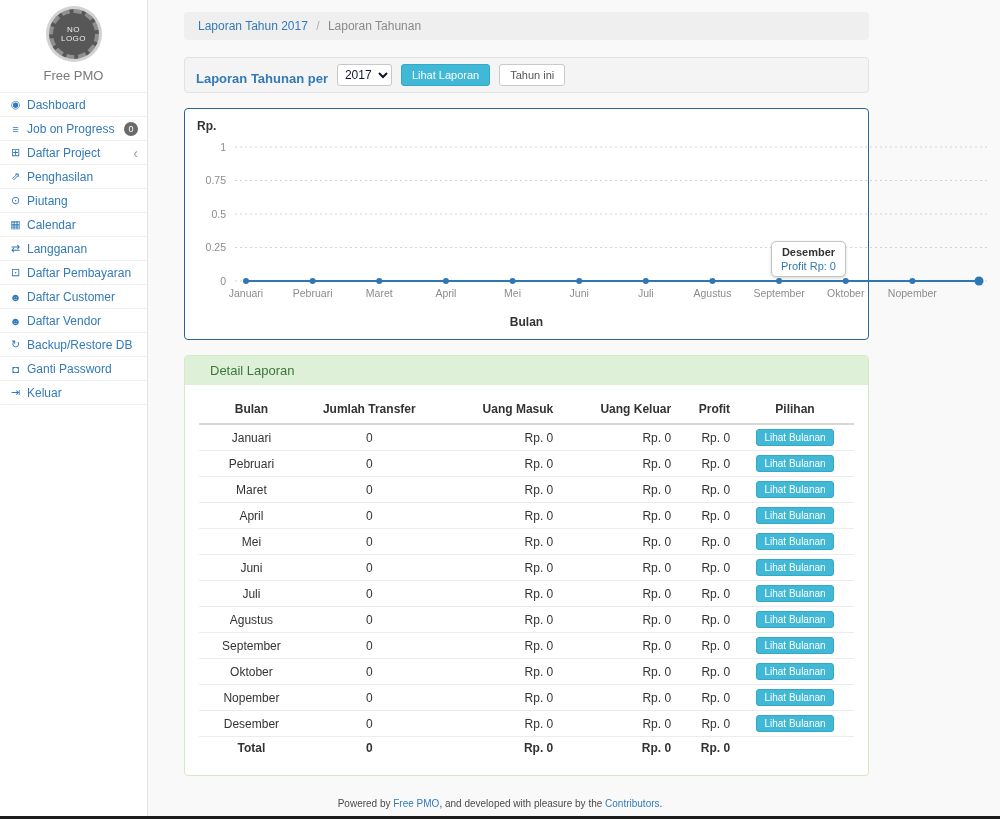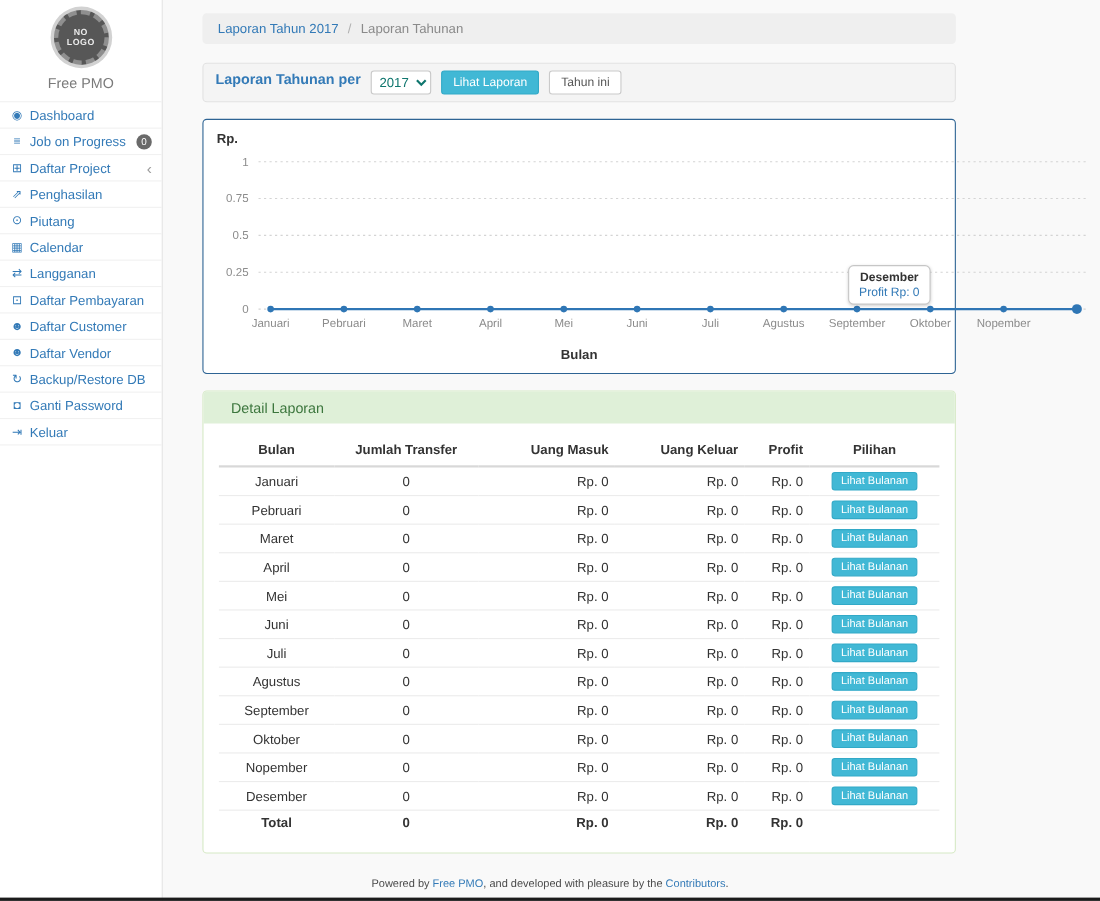--- a/index.html
+++ b/index.html
@@ -3,38 +3,38 @@
 <meta charset="utf-8">
 <style>
   * { box-sizing: border-box; margin: 0; padding: 0; }
   html, body { width: 1000px; height: 819px; }
   body { font-family: "Liberation Sans", sans-serif; background: #f9f9f9; position: relative; overflow: hidden; color: #333; }
 
   
   .sidebar { position: absolute; left: 0; top: 0; bottom: 0; width: 148px; background: #fff; border-right: 1px solid #e4e4e4; }
   .logo-wrap { text-align: center; padding-top: 9px; }
   .logo-circle { width: 50px; height: 50px; margin: 0 auto; border-radius: 50%; background: #575757; border: 4px dashed #8f8f8f; box-shadow: 0 0 0 3px #d2d2d2; display: flex; flex-direction: column; align-items: center; justify-content: center; }
-  .logo-circle span { color: #ececec; font-size: 8px; font-weight: bold; line-height: 9px; letter-spacing: .5px; text-align: right; }
+  .logo-circle span { color: #ececec; font-size: 8px; font-weight: normal; line-height: 9px; letter-spacing: .5px; text-align: right; }
   .brand-name { color: #7a7a7a; font-size: 13px; margin-top: 9px; }
   .menu { list-style: none; margin-top: 9px; border-top: 1px solid #f1f1f1; }
   .menu-item { display: flex; align-items: center; gap: 5px; padding: 4px 9px; border-bottom: 1px solid #f1f1f1; color: #337ab7; font-size: 12px; cursor: pointer; min-height: 24px; }
   .menu-item .icon { width: 13px; font-size: 11px; text-align: center; flex: none; }
   .menu-item .badge { margin-left: auto; background: #6a6a6a; color: #fff; border-radius: 50%; font-size: 9px; width: 14px; height: 14px; line-height: 14px; text-align: center; flex: none; }
   .menu-item .chevron { margin-left: auto; color: #9a9a9a; font-size: 14px; line-height: 10px; }
 
   
   .main { position: absolute; left: 160px; top: 0; width: 685px; margin-left: 24px; }
   .breadcrumb { margin-top: 12px; background: #efefef; border-radius: 4px; padding: 7px 14px; font-size: 12px; }
   .breadcrumb .sep { margin: 0 5px; color: #b0b0b0; }
   .breadcrumb .link { color: #337ab7; cursor: pointer; }
   .breadcrumb .current { color: #8a8a8a; }
 
-  .filter-bar { margin-top: 17px; background: #f4f4f4; border: 1px solid #e2e2e2; border-radius: 4px; padding: 6px 11px; display: flex; align-items: flex-start; gap: 9px; }
+  .filter-bar { margin-top: 17px; background: #f4f4f4; border: 1px solid #e2e2e2; border-radius: 4px; padding: 6px 11px; display: flex; align-items: flex-end; gap: 9px; }
   .filter-label { color: #337ab7; font-weight: bold; font-size: 13px; }
-  .year-select { font-family: inherit; font-size: 12px; padding: 2px 3px; border: 1px solid #c8c8c8; border-radius: 3px; background: #fff; color: #0f766e; }
+  .year-select { font-family: inherit; font-size: 12px; padding: 2px 3px; border: 1px solid #c8c8c8; border-radius: 3px; background: #fff; color: #0f172a; }
   .btn { font-family: inherit; font-size: 11px; border-radius: 3px; padding: 4px 10px; cursor: pointer; }
   .btn-info { background: #41b8d5; border: 1px solid #32a9c7; color: #fff; }
   .btn-default { background: #fff; border: 1px solid #cacaca; color: #555; }
 
   .panel { margin-top: 15px; background: #fff; border-radius: 4px; }
   .panel-primary { border: 1px solid #2e6494; }
   .panel-primary .panel-heading { background: #2e6494; color: #fff; font-size: 12.5px; padding: 6px 12px; border-radius: 3px 3px 0 0; }
   .panel-success { border: 1px solid #d6e9c6; }
   .panel-success .panel-heading { background: #dff0d8; color: #3c763d; font-size: 13px; padding: 7px 25px; border-radius: 3px 3px 0 0; }
 

